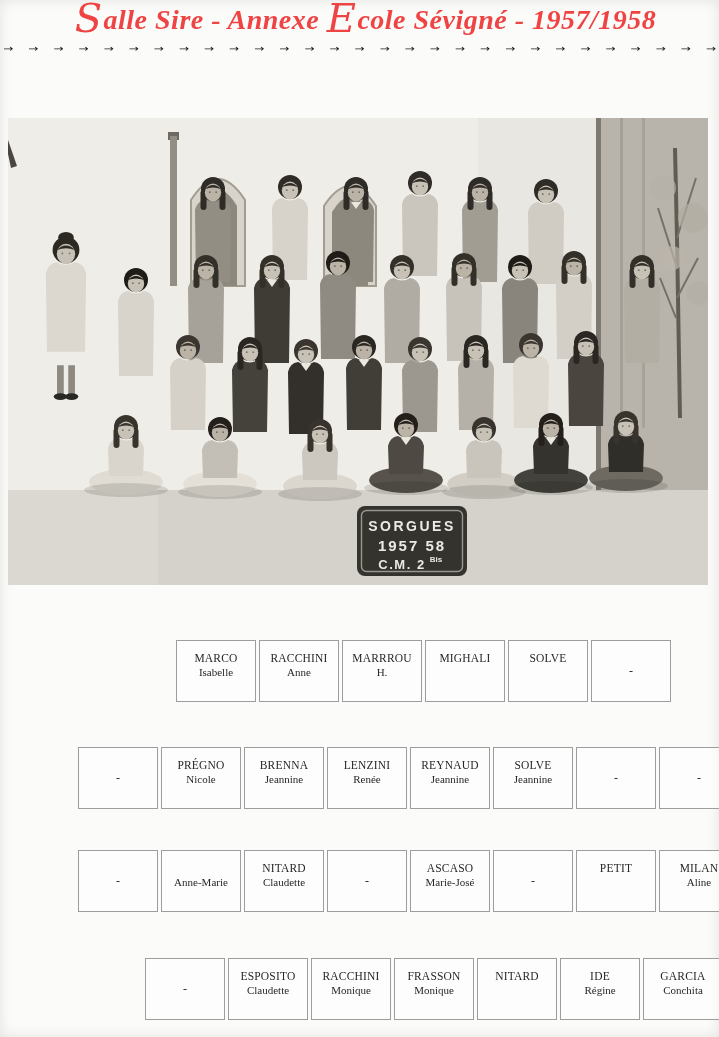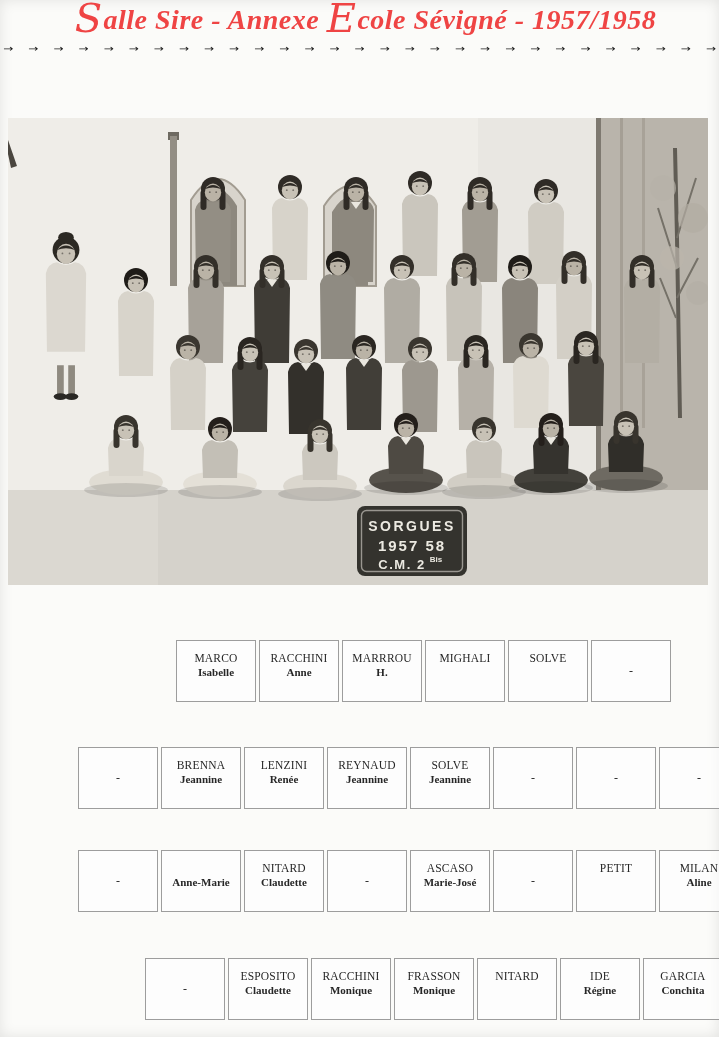--- a/index.html
+++ b/index.html
@@ -40,21 +40,21 @@
   #row3{left:78px;top:850px;}
   #row4{left:145px;top:958px;}
   .name-cell{
     width:80px;height:62px;box-sizing:border-box;
     border:1px solid #9d9d9d;background:rgba(255,255,255,.6);
     display:flex;flex-direction:column;align-items:center;justify-content:center;
     padding-bottom:12px;text-align:left;color:#272727;overflow:hidden;
   }
   .name-cell.dash{padding-bottom:0;}
   .ln-t{font-size:11.5px;line-height:14px;letter-spacing:.2px;min-height:14px;}
-  .ln-b{font-size:11px;line-height:14px;min-height:14px;font-weight:bold;}
+  .ln-b{font-size:11px;line-height:14px;min-height:14px;}
   .ln-c{font-size:12px;line-height:12px;}
 </style>
 </head>
 <body>
 
 <div class="page">
 
   <div class="title"><span class="fancy">S</span><span>alle Sire - Annexe </span><span class="fancy">E</span><span>cole Sévigné - 1957/1958</span></div>
 
   <div class="divider">
@@ -467,20 +467,24 @@
       </div>
       <div class="name-cell dash">
         <div class="ln-c">-</div>
       </div>
     </div>
   <div class="name-row" id="row2">
       <div class="name-cell dash">
         <div class="ln-c">-</div>
       </div>
       <div class="name-cell">
+        <div class="ln-t">PRÉGNO</div>
+        <div class="ln-b">Nicole</div>
+      </div>
+      <div class="name-cell">
         <div class="ln-t">BRENNA</div>
         <div class="ln-b">Jeannine</div>
       </div>
       <div class="name-cell">
         <div class="ln-t">LENZINI</div>
         <div class="ln-b">Renée</div>
       </div>
       <div class="name-cell">
         <div class="ln-t">REYNAUD</div>
         <div class="ln-b">Jeannine</div>

